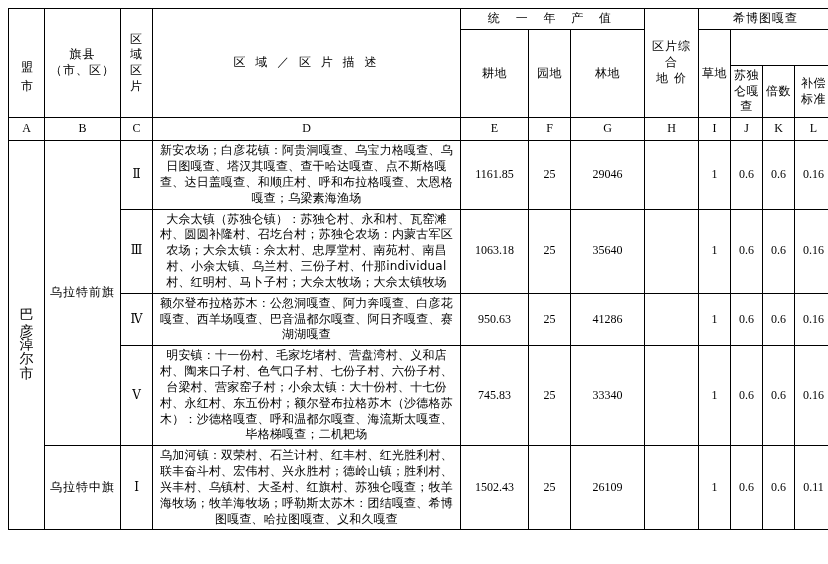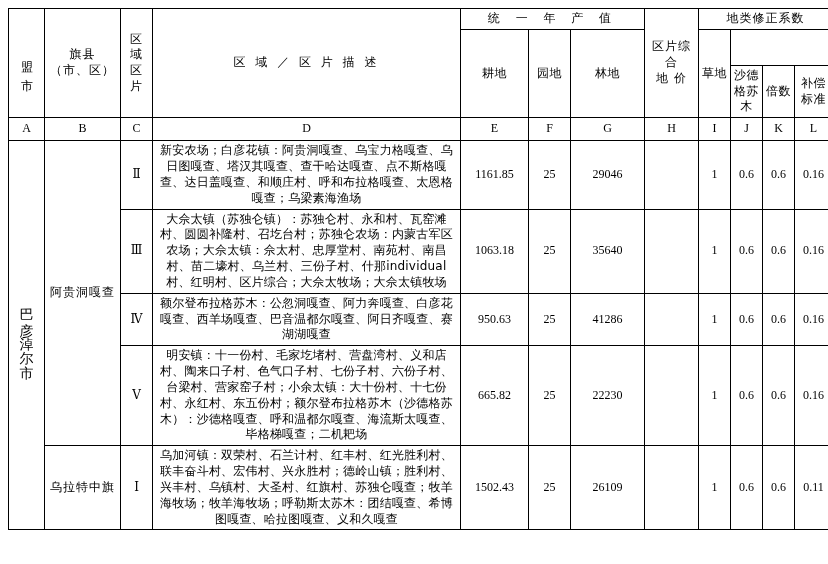--- a/index.html
+++ b/index.html
@@ -133,21 +133,21 @@
         <span>区 域 ／ 区 片 描 述</span>
       </td>
       <td colspan="3" class="hdr hdr-spaced">
         <span>统 一 年 产 值</span>
       </td>
       <td rowspan="3" class="hdr two-line">
         <span style="white-space:pre-line">区片综合
 地  价</span>
       </td>
       <td colspan="4" class="hdr">
-        <span>地类修正系数</span>
+        <span>希博图嘎查</span>
       </td>
     </tr>
 
     <tr style="height:36px">
 
       <td rowspan="2" class="colhdr-small">
         <span>耕地</span>
       </td>
       <td rowspan="2" class="colhdr-small">
         <span>园地</span>
@@ -155,21 +155,21 @@
       <td rowspan="2" class="colhdr-small">
         <span>林地</span>
       </td>
       <td rowspan="2" class="colhdr-small">
         <span>草地</span>
       </td>
     </tr>
 
     <tr style="height:26px">
       <td class="colhdr-small">
-        <span>沙德格苏木</span>
+        <span>苏独仑嘎查</span>
       </td>
       <td class="colhdr-small">
         <span>倍数</span>
       </td>
       <td class="colhdr-small">
         <span>补偿标准</span>
       </td>
     </tr>
 
     <tr class="letterrow">
@@ -184,36 +184,36 @@
       <td>I</td>
       <td>J</td>
       <td>K</td>
       <td>L</td>
     </tr>
 
     <tr>
       <td rowspan="5">
         <span class="meng">巴彦淖尔市</span>
       </td>
-      <td rowspan="4" class="qipan">阿贵洞嘎查</td>
+      <td rowspan="4" class="qipan">乌拉特前旗</td>
       <td class="num">Ⅱ</td>
       <td class="desc">新安农场；白彦花镇：阿贵洞嘎查、乌宝力格嘎查、乌日图嘎查、塔汉其嘎查、查干哈达嘎查、点不斯格嘎查、达日盖嘎查、和顺庄村、呼和布拉格嘎查、太恩格嘎查；乌梁素海渔场</td>
       <td class="num">1161.85</td>
       <td class="num">25</td>
       <td class="num">29046</td>
       <td class="num"></td>
       <td class="num">1</td>
       <td class="num">0.6</td>
       <td class="num">0.6</td>
       <td class="num">0.16</td>
     </tr>
 
     <tr>
       <td class="num">Ⅲ</td>
-      <td class="desc">大佘太镇（苏独仑镇）：苏独仑村、永和村、瓦窑滩村、圆圆补隆村、召圪台村；苏独仑农场：内蒙古军区农场；大佘太镇：佘太村、忠厚堂村、南苑村、南昌村、苗二壕村、乌兰村、三份子村、什那individual村、红明村、区片综合；大佘太牧场；大佘太镇牧场</td>
+      <td class="desc">大佘太镇（苏独仑镇）：苏独仑村、永和村、瓦窑滩村、圆圆补隆村、召圪台村；苏独仑农场：内蒙古军区农场；大佘太镇：佘太村、忠厚堂村、南苑村、南昌村、小余太镇、乌兰村、三份子村、什那individual村、红明村、马卜子村；大佘太牧场；大佘太镇牧场</td>
       <td class="num">1063.18</td>
       <td class="num">25</td>
       <td class="num">35640</td>
       <td class="num"></td>
       <td class="num">1</td>
       <td class="num">0.6</td>
       <td class="num">0.6</td>
       <td class="num">0.16</td>
     </tr>
 
@@ -226,23 +226,23 @@
       <td class="num"></td>
       <td class="num">1</td>
       <td class="num">0.6</td>
       <td class="num">0.6</td>
       <td class="num">0.16</td>
     </tr>
 
     <tr>
       <td class="num">Ⅴ</td>
       <td class="desc">明安镇：十一份村、毛家圪堵村、营盘湾村、义和店村、陶来口子村、色气口子村、七份子村、六份子村、台梁村、营家窑子村；小余太镇：大十份村、十七份村、永红村、东五份村；额尔登布拉格苏木（沙德格苏木）：沙德格嘎查、呼和温都尔嘎查、海流斯太嘎查、毕格梯嘎查；二机耙场</td>
-      <td class="num">665.82</td>
-      <td class="num">25</td>
-      <td class="num">22230</td>
+      <td class="num">745.83</td>
+      <td class="num">25</td>
+      <td class="num">33340</td>
       <td class="num"></td>
       <td class="num">1</td>
       <td class="num">0.6</td>
       <td class="num">0.6</td>
       <td class="num">0.16</td>
     </tr>
 
     <tr>
       <td class="qipan">乌拉特中旗</td>
       <td class="num">Ⅰ</td>

